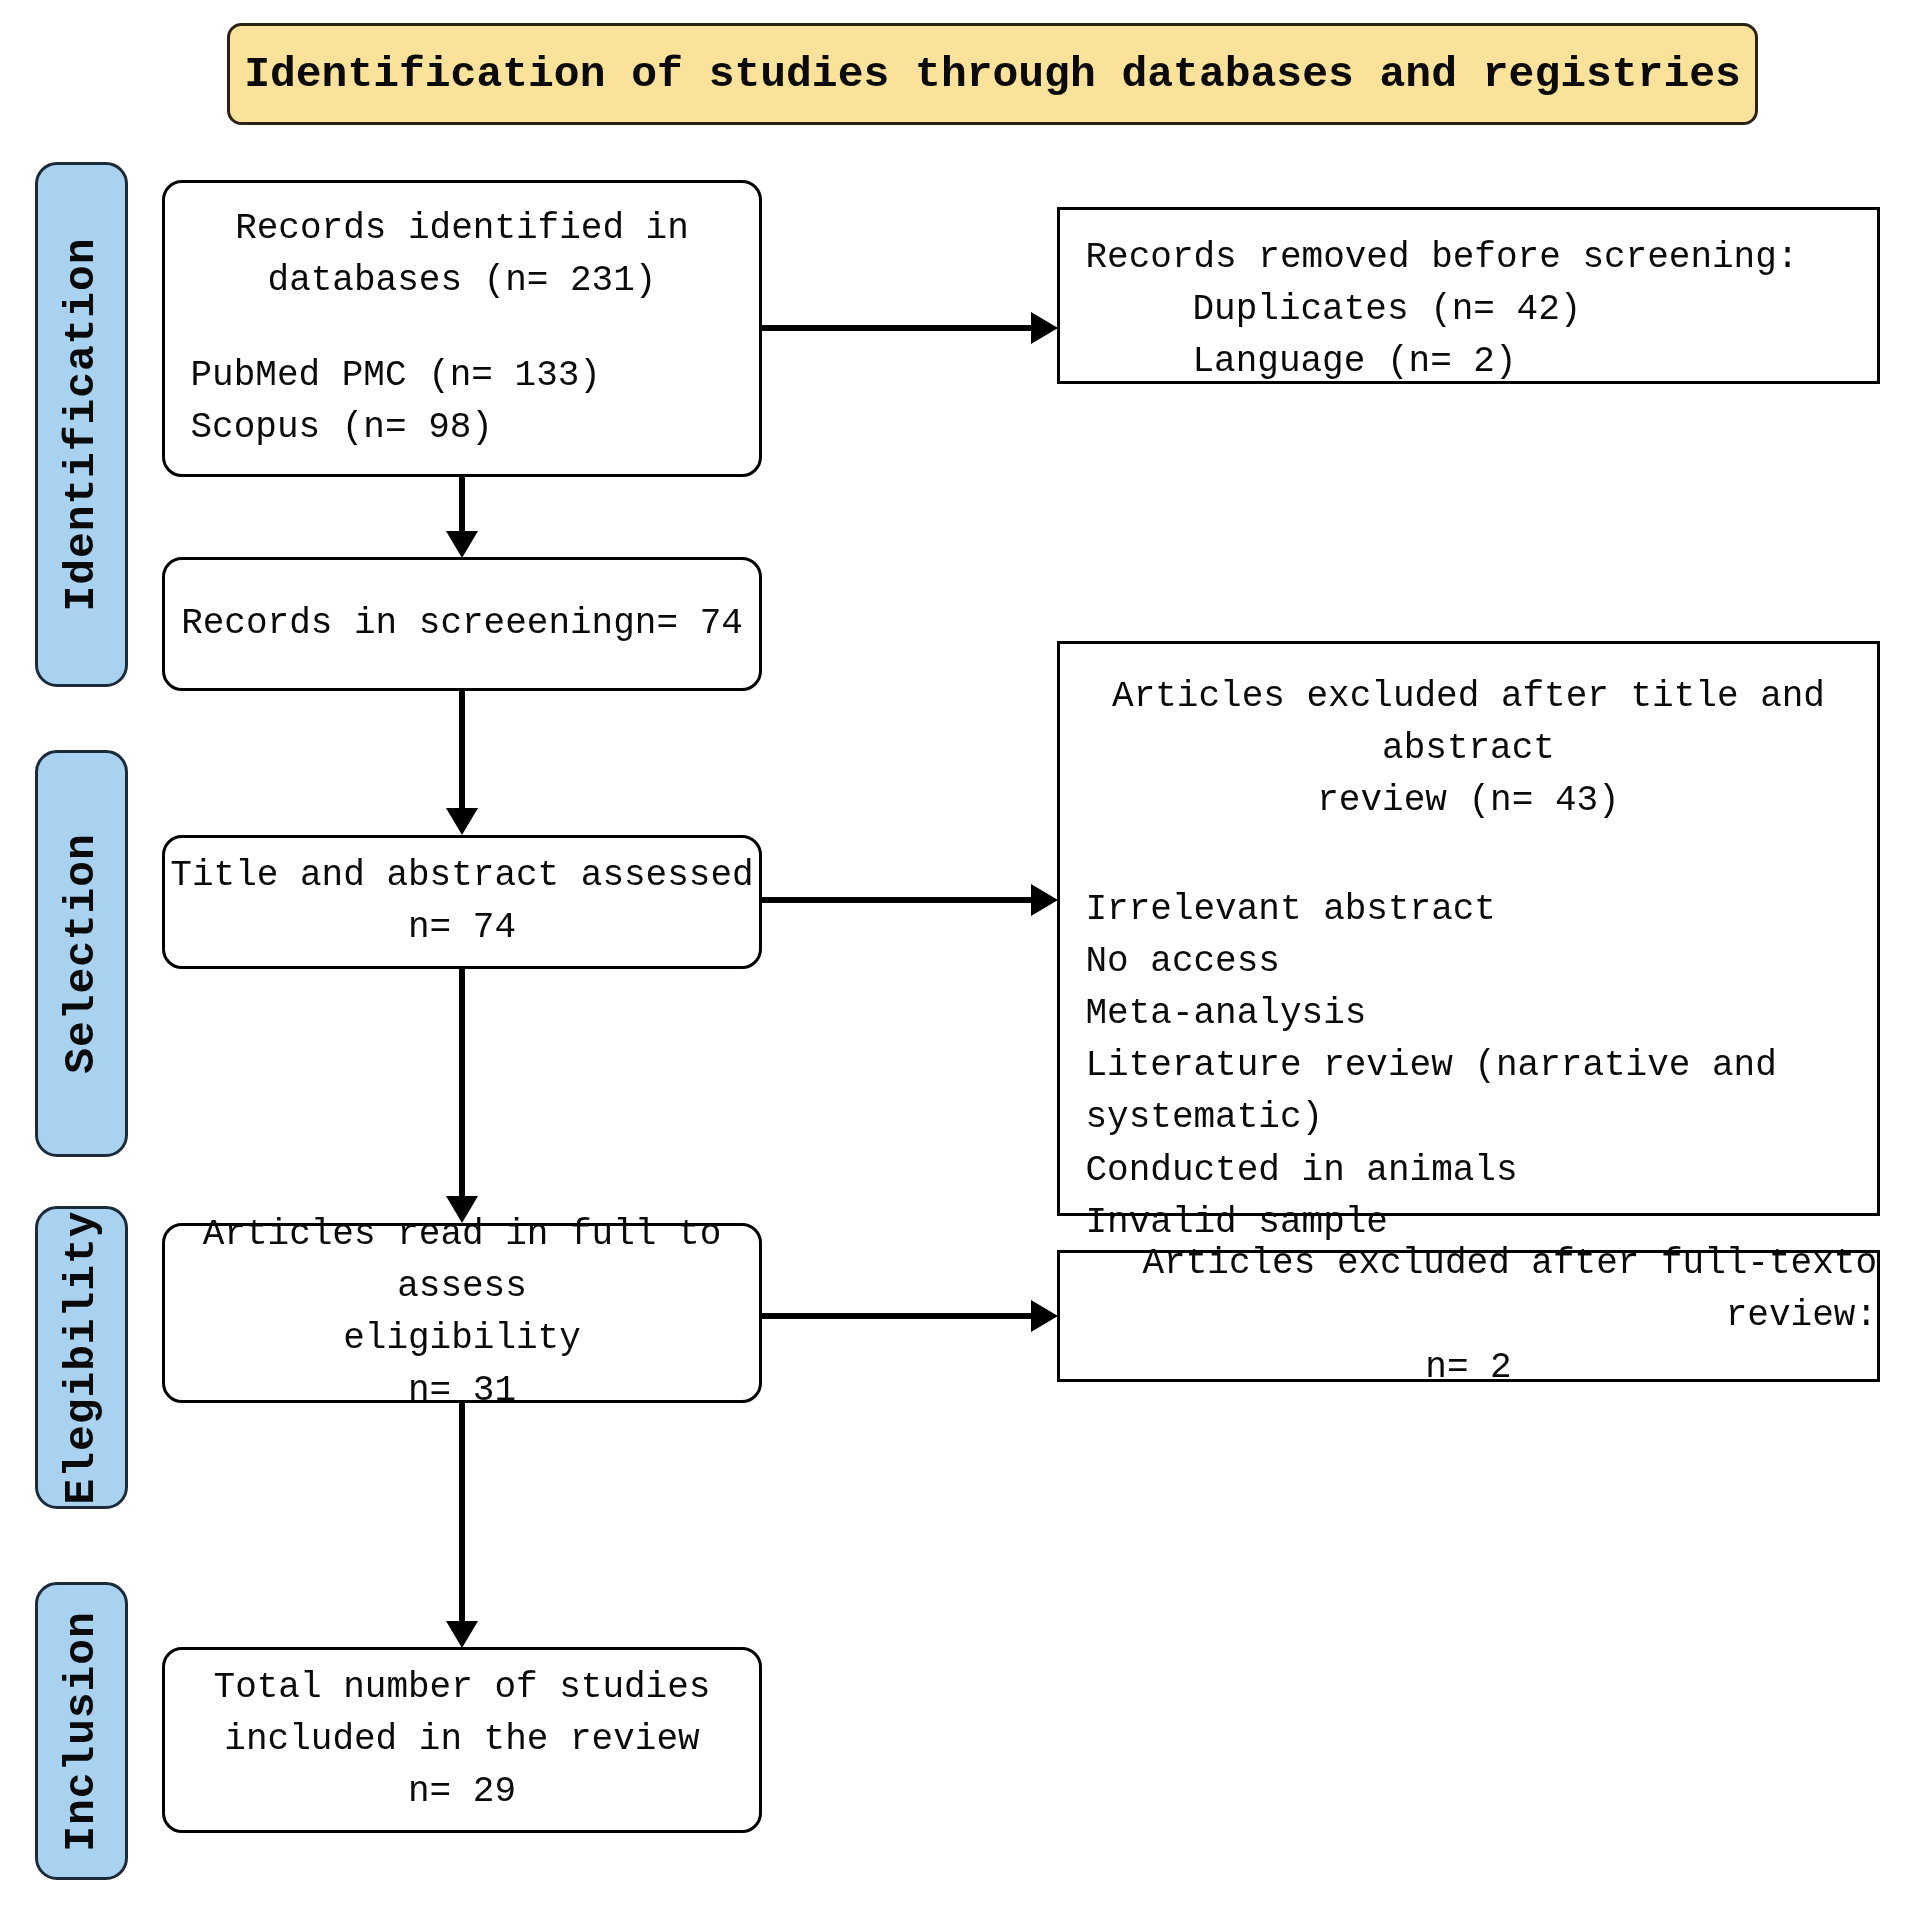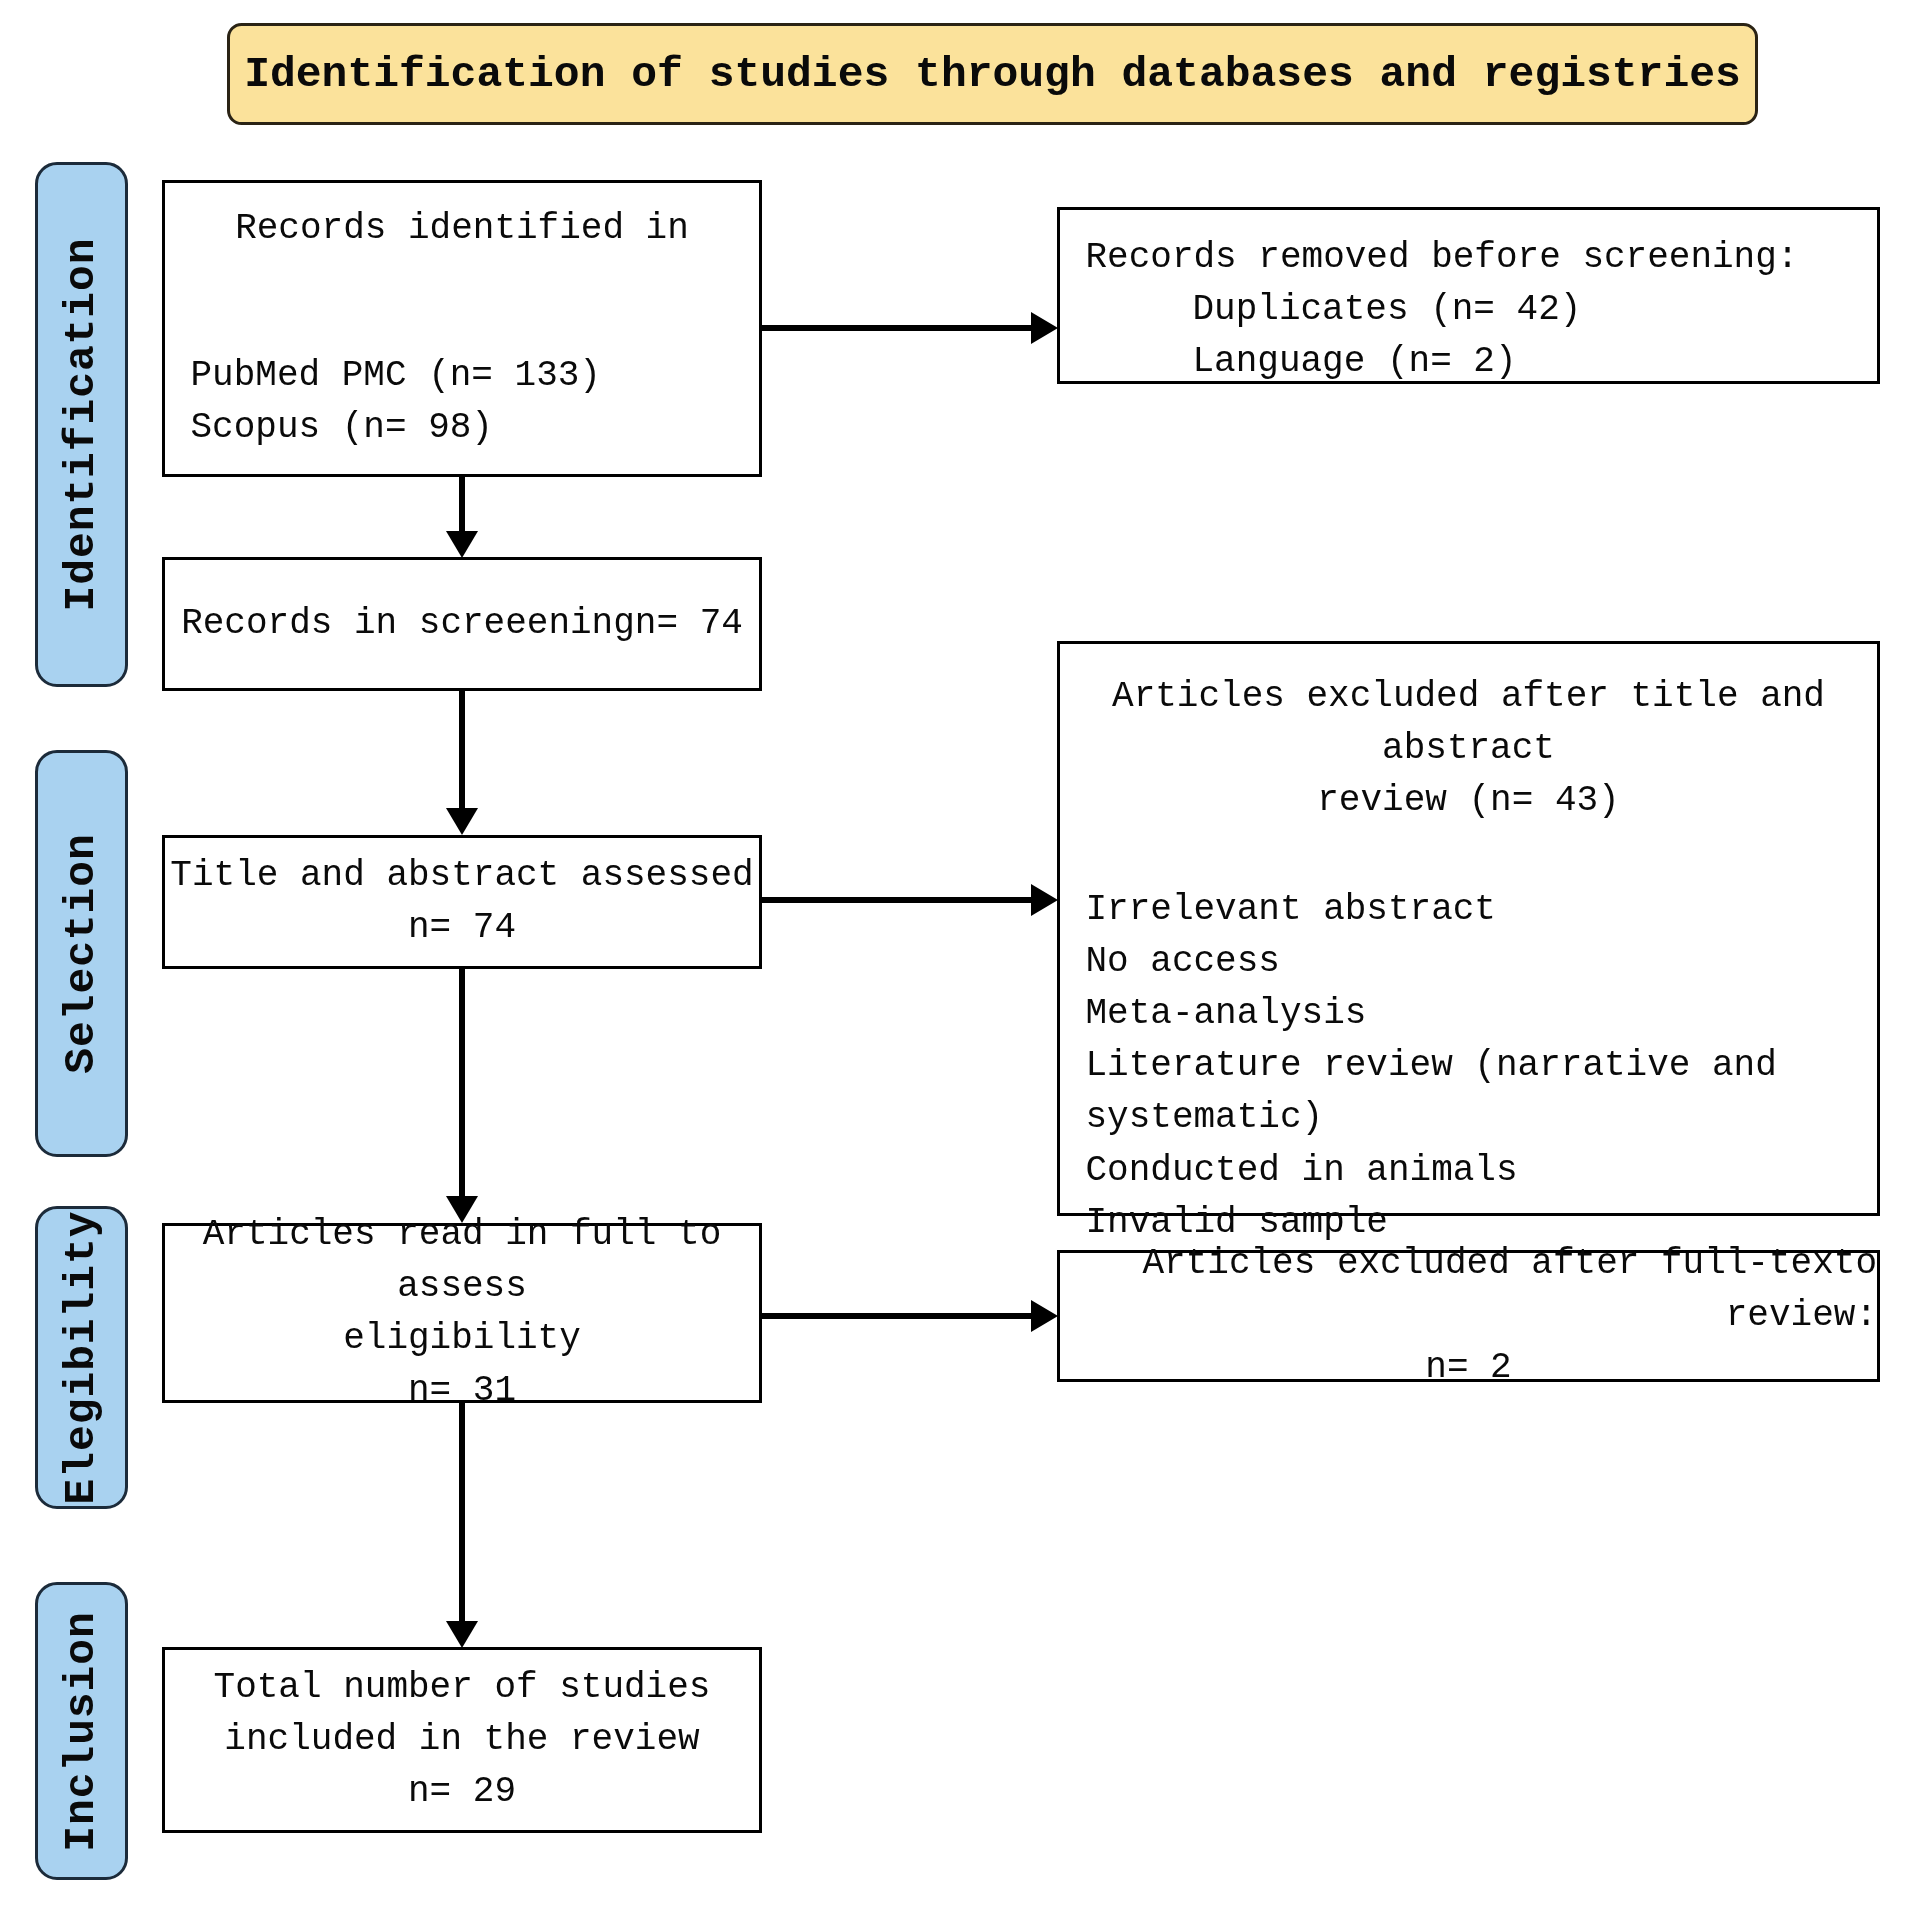--- a/index.html
+++ b/index.html
@@ -54,21 +54,21 @@
 
   
   .fbox {
     position: absolute;
     background: #ffffff;
     border: 3.6px solid var(--box-border);
     box-sizing: border-box;
     font-size: 36px;
     line-height: 1.45;
   }
-  .col-left  { left: 162px; width: 600px; }
+  .col-left  { left: 162px; width: 600px; border-radius: 20px; }
   .col-right { left: 1057px; width: 823px; }
 
   .box-identified { top: 180px; height: 297px; padding: 20px 25.5px; display: flex; flex-direction: column; justify-content: space-between; }
   .box-identified .head { text-align: center; }
   .box-identified .sources { text-align: left; }
 
   .box-removed { top: 207px; height: 177px; padding: 22px 25.5px; }
   .indent { padding-left: 107px; }
 
   .box-screening { top: 557px; height: 134px; display: flex; flex-direction: row; align-items: center; justify-content: center; text-align: center; }
@@ -130,20 +130,21 @@
   <div class="stage stage-eligibility">
     <span>Elegibility</span>
   </div>
   <div class="stage stage-inclusion">
     <span>Inclusion</span>
   </div>
 
   <div class="fbox col-left box-identified">
     <div class="head">
       <div>Records identified in</div>
+      <div>databases (n= 231)</div>
     </div>
     <div class="sources">
       <div>PubMed PMC (n= 133)</div>
       <div>Scopus (n= 98)</div>
     </div>
   </div>
 
   <div class="fbox col-left box-screening">
     <div>Records in screeening</div>
     <div>n= 74</div>

